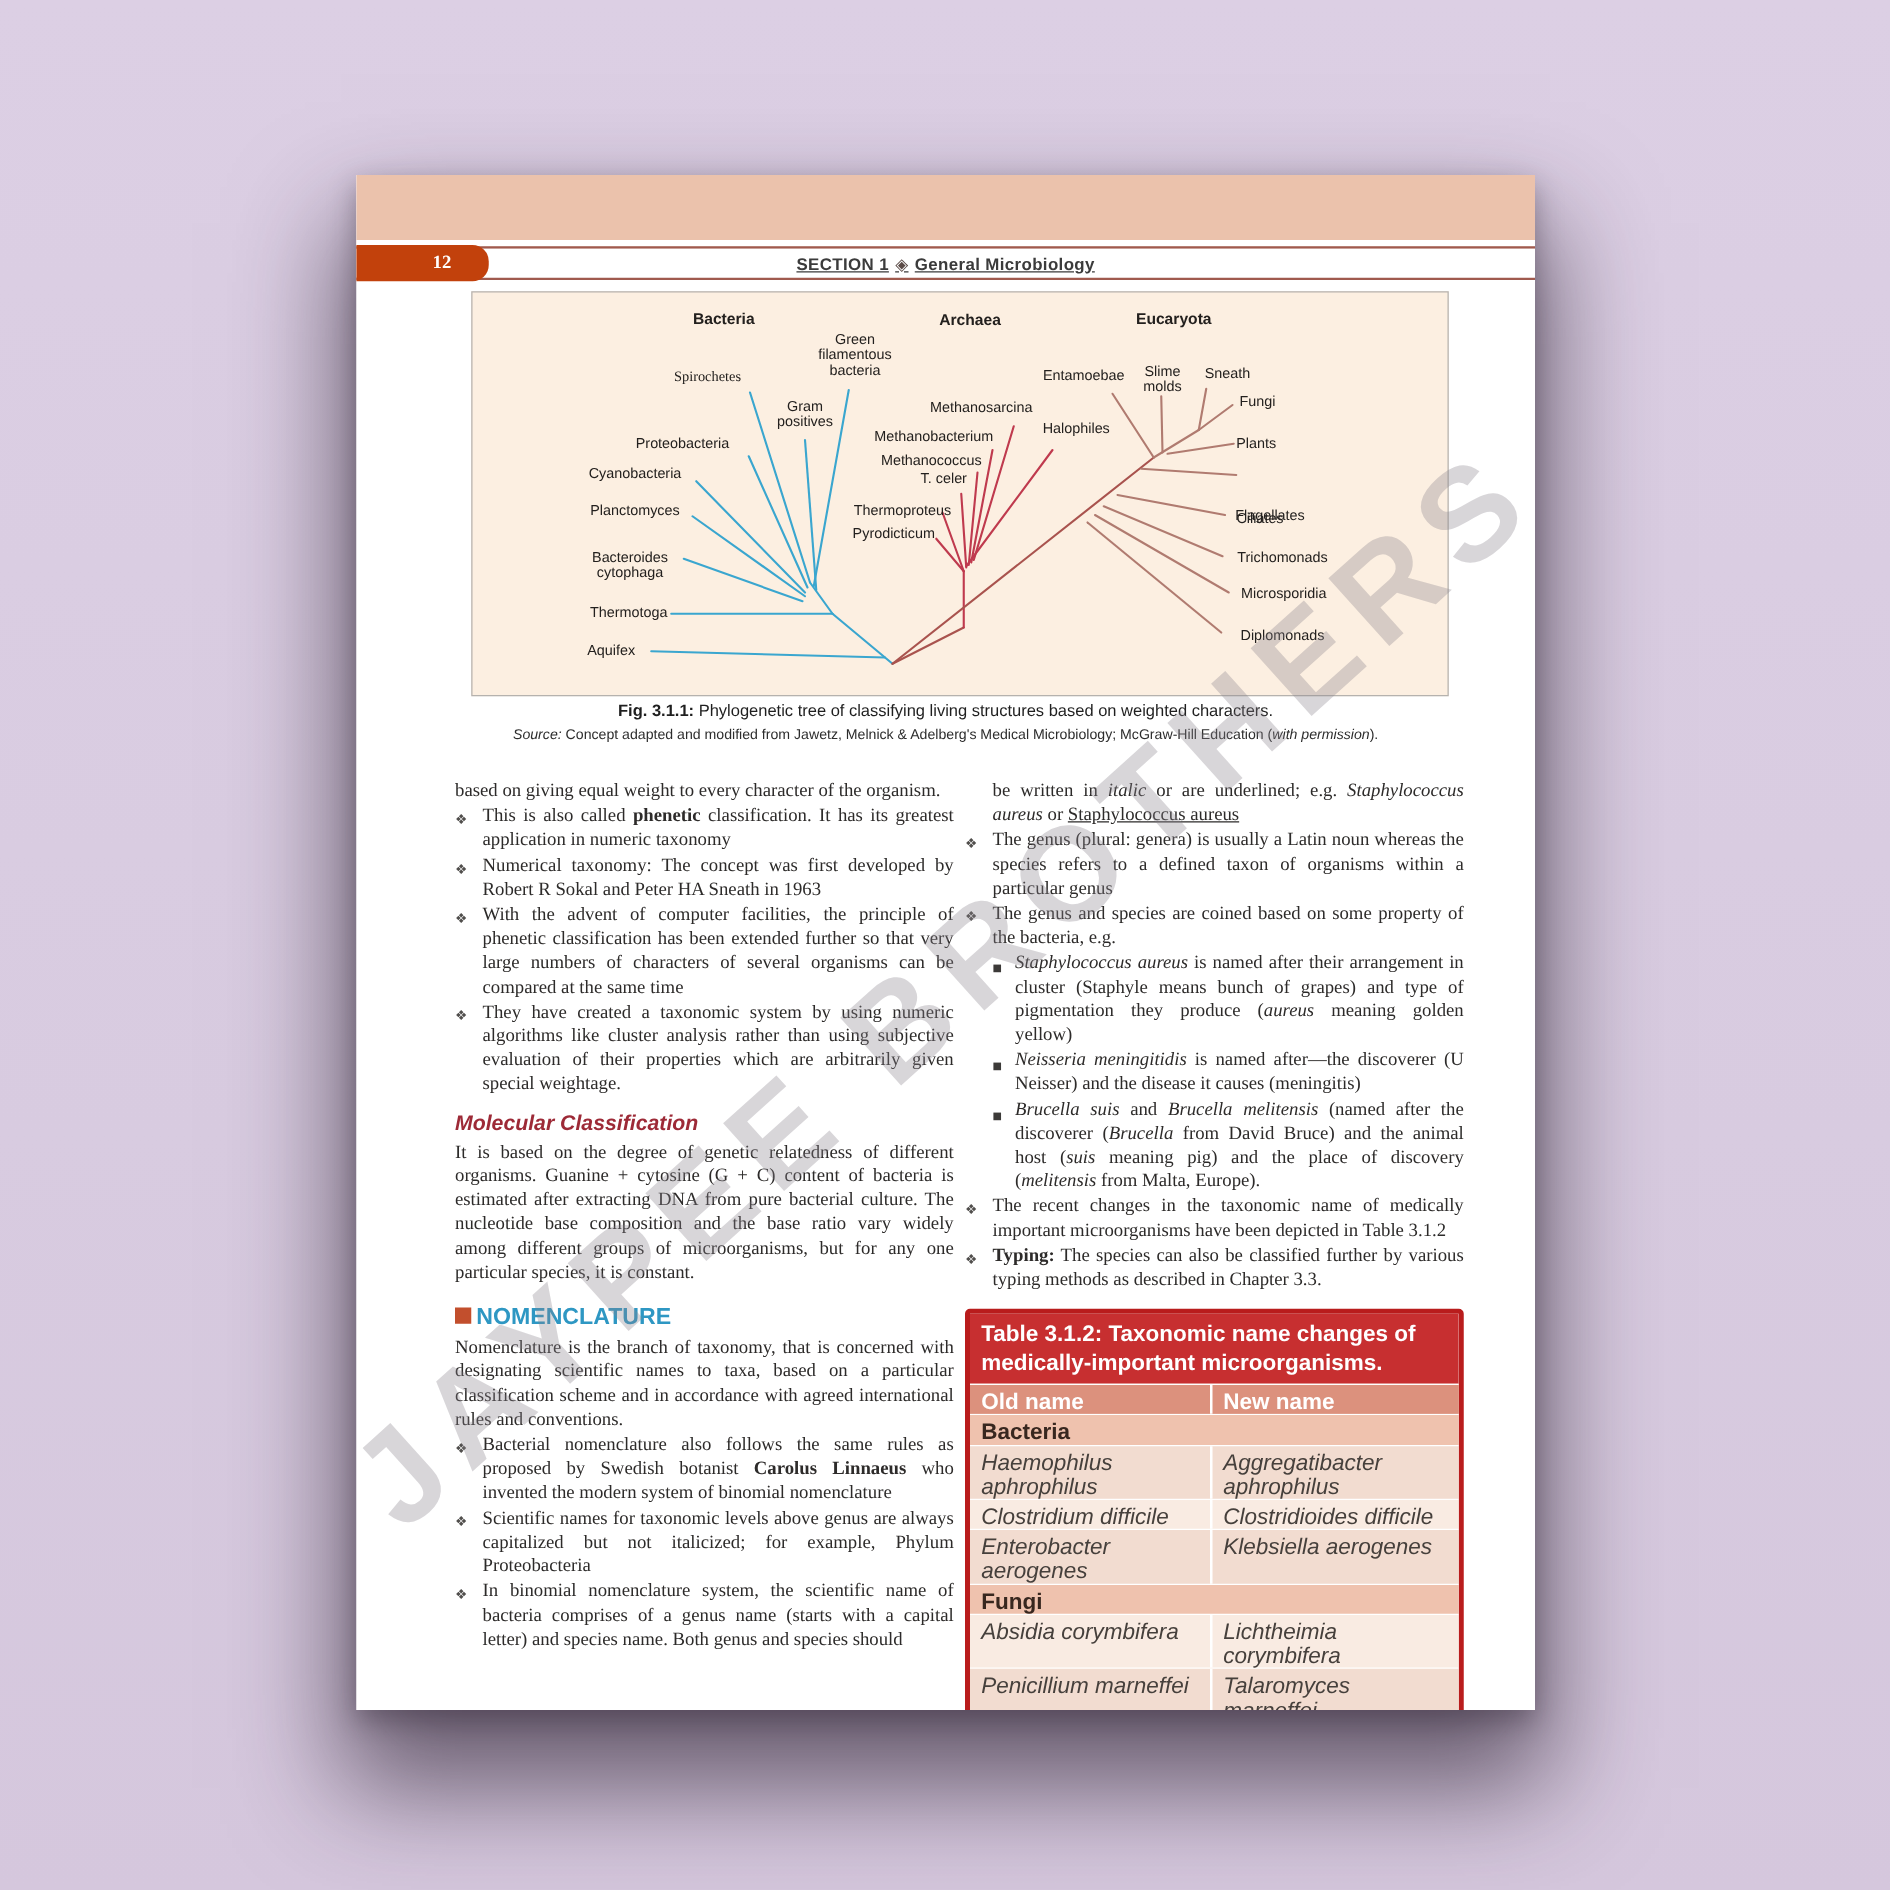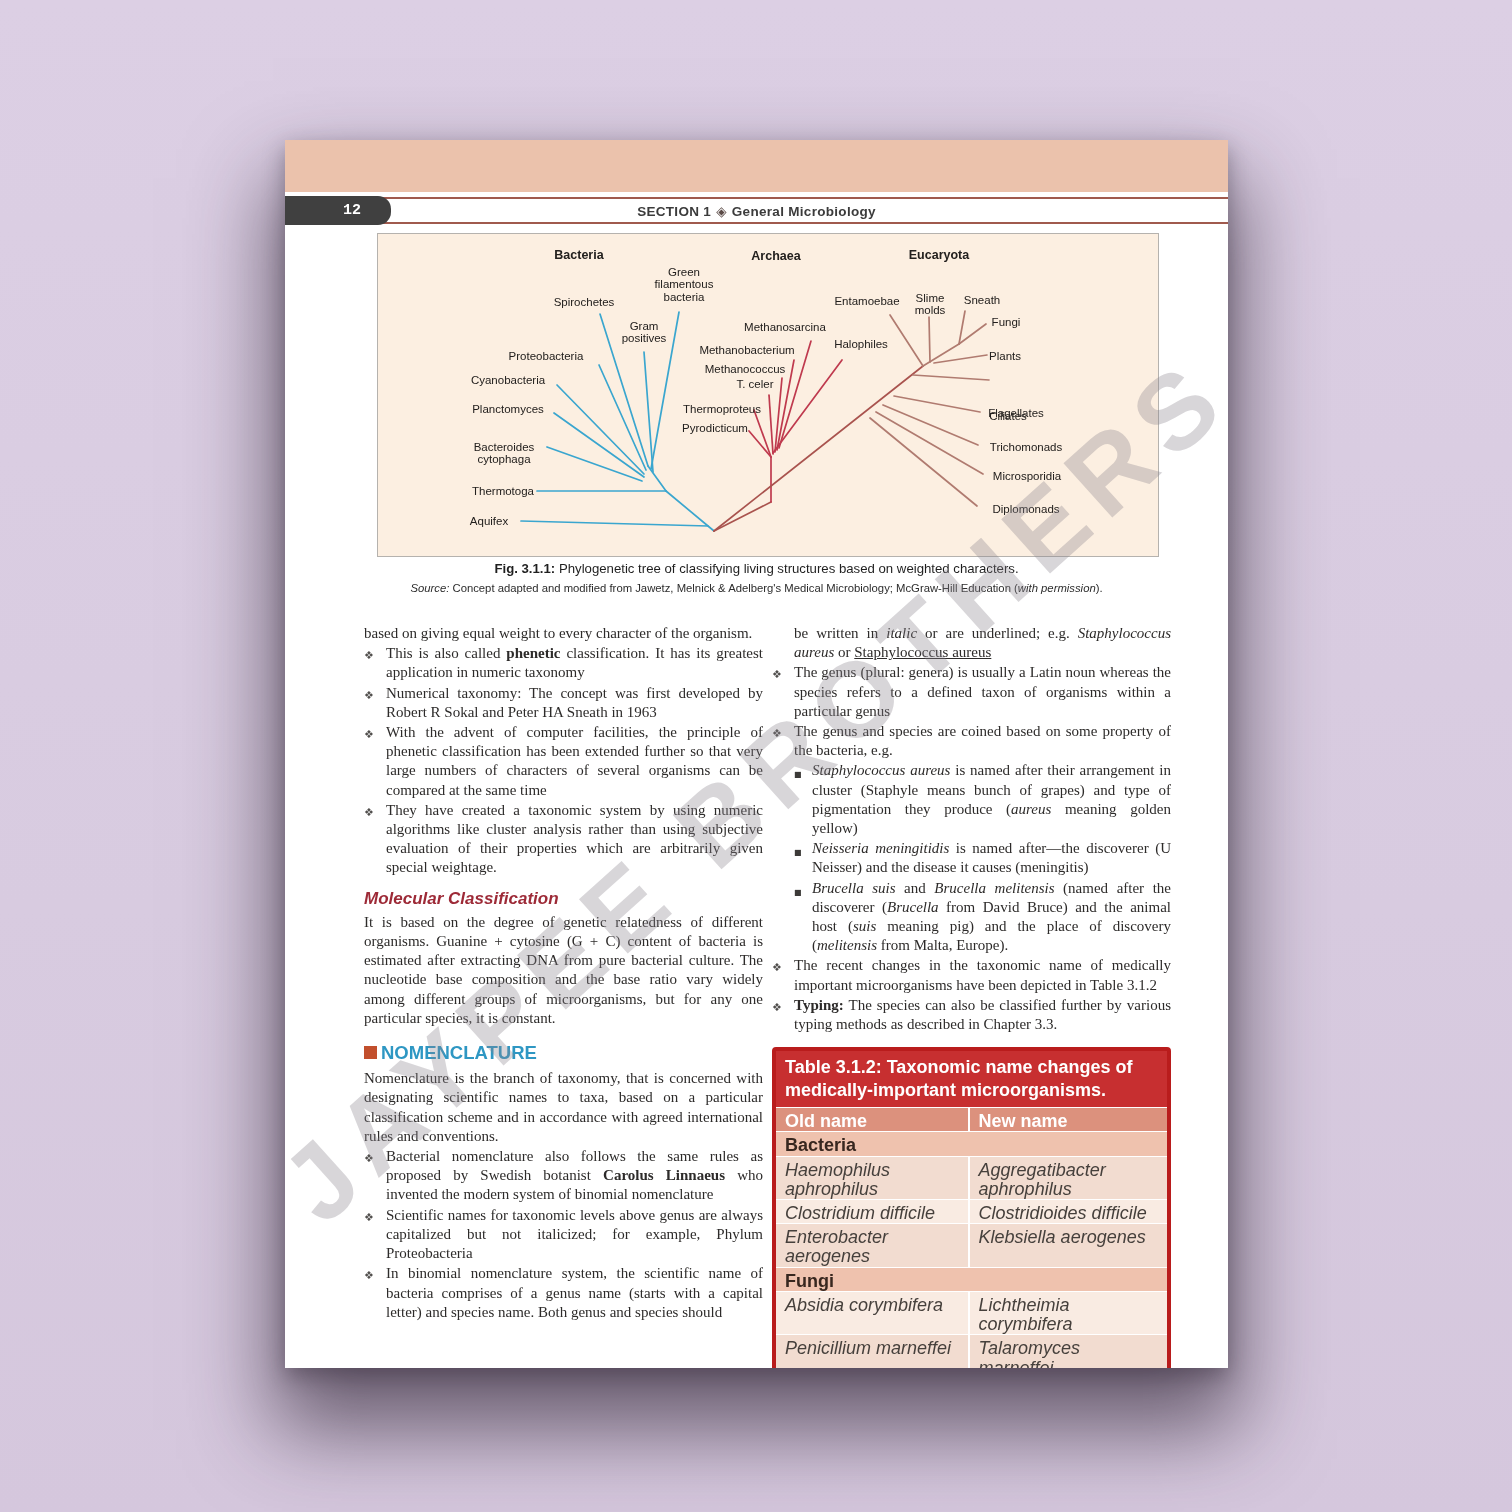--- a/index.html
+++ b/index.html
@@ -9,27 +9,27 @@
     font-family:"Liberation Serif",serif;
   }
   .page{
     position:absolute;left:285px;top:140px;width:943px;height:1228px;
     background:#ffffff;overflow:hidden;
     box-shadow:0 50px 80px 12px rgba(38,28,44,0.62), 0 8px 20px rgba(38,28,44,0.35);
   }
   .top-band{height:52px;background:#ebc2ac;border-bottom:5px solid #ffffff;}
   .rule{height:2px;background:#a05a4e;}
   .header-strip{position:relative;height:23px;background:#fff;display:flex;align-items:center;justify-content:center;}
-  .header-title{font-family:"Liberation Sans",sans-serif;font-size:13.5px;font-weight:bold;color:#3b3b3b;letter-spacing:0.3px;}
+  .header-title{font-family:"Liberation Sans",sans-serif;font-size:13.5px;font-weight:bold;color:#3b3b3b;letter-spacing:0.3px;text-decoration:underline;}
   .header-title .sep{color:#5a4a46;padding:0 5px;font-weight:normal;}
   .page-badge{
     position:absolute;left:0;top:-3px;height:29px;width:106px;
-    background:#404040;border-radius:0 13px 13px 0;
+    background:#c2410c;border-radius:0 13px 13px 0;
     display:flex;align-items:center;justify-content:flex-end;padding-right:30px;box-sizing:border-box;
-    color:#fff;font-family:Liberation Mono, monospace;font-weight:bold;font-size:15px;text-align:center;
+    color:#fff;font-family:Liberation Serif, serif;font-weight:bold;font-size:15px;text-align:center;
   }
   
   .figure{
     position:absolute;left:92px;top:93px;width:780px;height:322px;
     background:#fcefe1;border:1px solid #b5b2ae;box-sizing:content-box;
   }
   .tlabel{
     position:absolute;transform:translate(-50%,-50%);
     font-family:"Liberation Sans",sans-serif;font-size:11.5px;line-height:1.08;
     color:#23201e;text-align:center;white-space:pre-line;
@@ -128,21 +128,21 @@
           <line x1="505" y1="171" x2="600" y2="211" stroke="#b07b70" stroke-width="1.7" stroke-linecap="round"></line>
           <line x1="498" y1="178" x2="605" y2="240" stroke="#b07b70" stroke-width="1.7" stroke-linecap="round"></line>
           <line x1="492" y1="184" x2="599" y2="272" stroke="#b07b70" stroke-width="1.7" stroke-linecap="round"></line>
         </svg>
         <div class="tlabel tbold" style="left: 201px; top: 22px;">Bacteria</div>
         <div class="tlabel tbold" style="left: 398px; top: 23px;">Archaea</div>
         <div class="tlabel tbold" style="left: 561px; top: 22px;">Eucaryota</div>
         <div class="tlabel" style="left: 306px; top: 51px;">Green
 filamentous
 bacteria</div>
-        <div class="tlabel" style="left: 206px; top: 68px;">Spirochetes</div>
+        <div class="tlabel" style="left: 188px; top: 68px; font-family: Liberation Serif, serif;">Spirochetes</div>
         <div class="tlabel" style="left: 266px; top: 98px;">Gram
 positives</div>
         <div class="tlabel" style="left: 168px; top: 122px;">Proteobacteria</div>
         <div class="tlabel" style="left: 130px; top: 146px;">Cyanobacteria</div>
         <div class="tlabel" style="left: 130px; top: 175px;">Planctomyces</div>
         <div class="tlabel" style="left: 126px; top: 219px;">Bacteroides
 cytophaga</div>
         <div class="tlabel" style="left: 125px; top: 257px;">Thermotoga</div>
         <div class="tlabel" style="left: 111px; top: 287px;">Aquifex</div>
         <div class="tlabel" style="left: 407px; top: 93px;">Methanosarcina</div>

